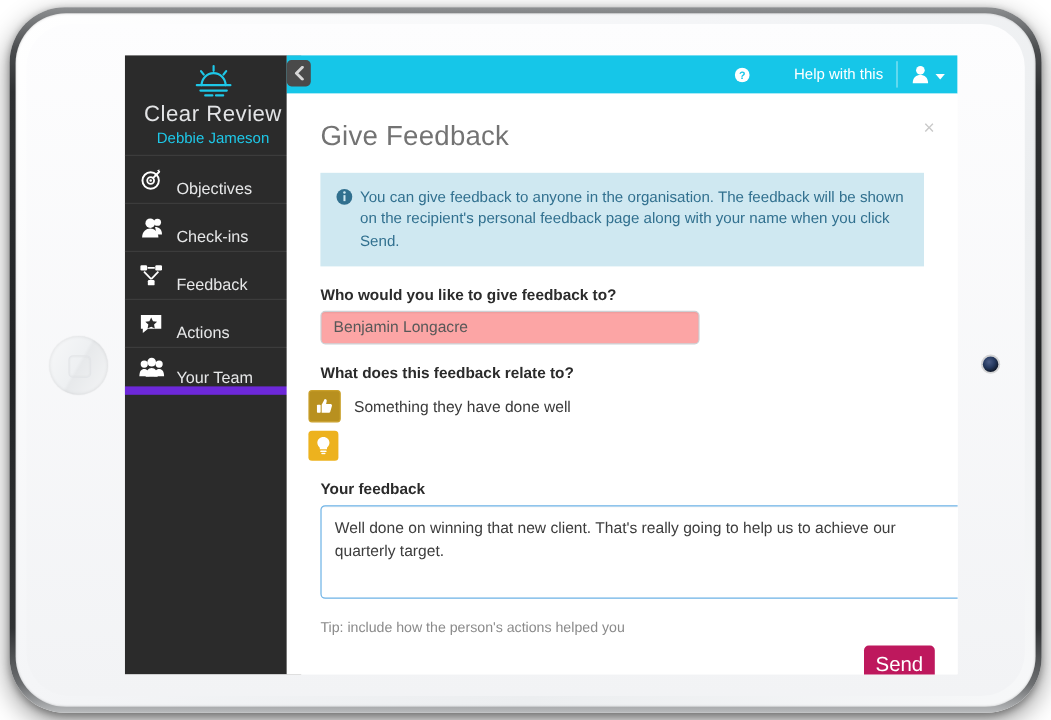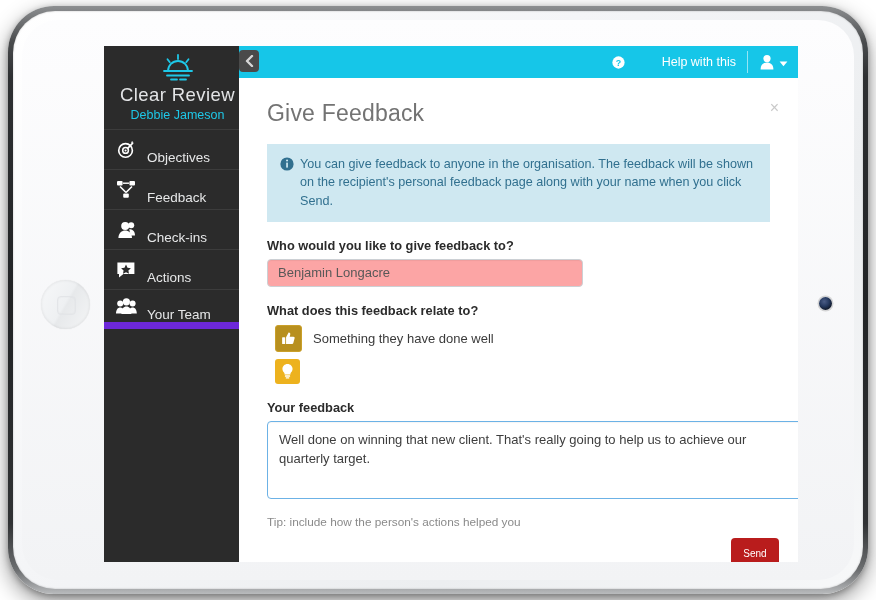--- a/index.html
+++ b/index.html
@@ -277,21 +277,21 @@
     font-size: 13px;
     font-family: "Liberation Sans", sans-serif;
     padding: 0 10px;
     box-sizing: border-box;
     box-shadow: inset 0 1px 1px rgba(0,0,0,0.055);
   }
 
   .choice-row {
     display: flex;
     align-items: center;
-    margin-left: 22px;
+    margin-left: 4px;
     margin-top: 7px;
   }
   .choice-icon {
     width: 25px;
     height: 25px;
     border-radius: 3px;
     display: flex;
     align-items: center;
     justify-content: center;
     flex: 0 0 25px;
@@ -327,27 +327,27 @@
   }
   #tip-text {
     margin: 12px 0 0 14px;
     font-size: 11.8px;
     color: #8a8a8a;
   }
   #send-button {
     position: absolute;
     right: 19px;
     top: 460px;
-    width: 48px;
+    width: 59px;
     height: 31px;
-    background: #b91c1c;
+    background: #be185d;
     border: none;
     border-radius: 4px;
     color: #ffffff;
-    font-size: 10px;
+    font-size: 17px;
     font-family: "Liberation Sans", sans-serif;
   }
 </style>
 </head>
 <body>
 
 <div id="tablet-frame">
   <div id="tablet-body">
     <div id="tablet-inner-rim"></div>
   </div>
@@ -387,42 +387,42 @@
             <path d="M11.5 8.5 L16.5 3.3" stroke="#ffffff" stroke-width="1.7" stroke-linecap="round"></path>
             <path d="M14.6 2 L16.8 1.3 L16.2 3.6 Z" fill="#ffffff"></path>
           </svg>
         </span>
         <span class="nav-label">Objectives</span>
       </div>
 
       <div class="nav-item">
         <span class="nav-icon">
           <svg width="20" height="19" viewBox="0 0 20 19">
+            <circle cx="9.2" cy="6" r="4" fill="#ffffff"></circle>
+            <path d="M2.4 18 C2.4 12.8 6 10.4 9.2 10.4 C12.4 10.4 16 12.8 16 18 Z" fill="#ffffff"></path>
+            <circle cx="15.2" cy="5.2" r="3" fill="#ffffff"></circle>
+            <path d="M13.2 9.2 C16.4 9.2 19 11 19 15.4 L14.6 15.4 Z" fill="#ffffff"></path>
+          </svg>
+        </span>
+        <span class="nav-label">Check-ins</span>
+      </div>
+
+      <div class="nav-item">
+        <span class="nav-icon">
+          <svg width="20" height="19" viewBox="0 0 20 19">
             <rect x="1" y="1" width="5.6" height="4.4" rx="1" fill="#ffffff"></rect>
             <rect x="13.4" y="1" width="5.6" height="4.4" rx="1" fill="#ffffff"></rect>
             <rect x="7.2" y="13.4" width="5.6" height="4.4" rx="1" fill="#ffffff"></rect>
             <path d="M4 6.4 L10 12.6" stroke="#ffffff" stroke-width="1.5"></path>
             <path d="M16 6.4 L10 12.6" stroke="#ffffff" stroke-width="1.5"></path>
             <path d="M7 3.2 L13 3.2" stroke="#ffffff" stroke-width="1.4"></path>
           </svg>
         </span>
         <span class="nav-label">Feedback</span>
         <span class="nav-active-marker"></span>
-      </div>
-
-      <div class="nav-item">
-        <span class="nav-icon">
-          <svg width="20" height="19" viewBox="0 0 20 19">
-            <circle cx="9.2" cy="6" r="4" fill="#ffffff"></circle>
-            <path d="M2.4 18 C2.4 12.8 6 10.4 9.2 10.4 C12.4 10.4 16 12.8 16 18 Z" fill="#ffffff"></path>
-            <circle cx="15.2" cy="5.2" r="3" fill="#ffffff"></circle>
-            <path d="M13.2 9.2 C16.4 9.2 19 11 19 15.4 L14.6 15.4 Z" fill="#ffffff"></path>
-          </svg>
-        </span>
-        <span class="nav-label">Check-ins</span>
       </div>
 
       <div class="nav-item">
         <span class="nav-icon">
           <svg width="20" height="19" viewBox="0 0 20 19">
             <path d="M1.4 2.4 h17 v11.6 h-11 l-4.4 3.6 v-3.6 h-1.6 Z" fill="#ffffff"></path>
             <path d="M10 4.6 l1.5 3.1 3.4 0.45 -2.5 2.35 0.62 3.35 -3.02 -1.62 -3.02 1.62 0.62 -3.35 -2.5 -2.35 3.4 -0.45 Z" fill="#2b2b2b"></path>
           </svg>
         </span>
         <span class="nav-label">Actions</span>

